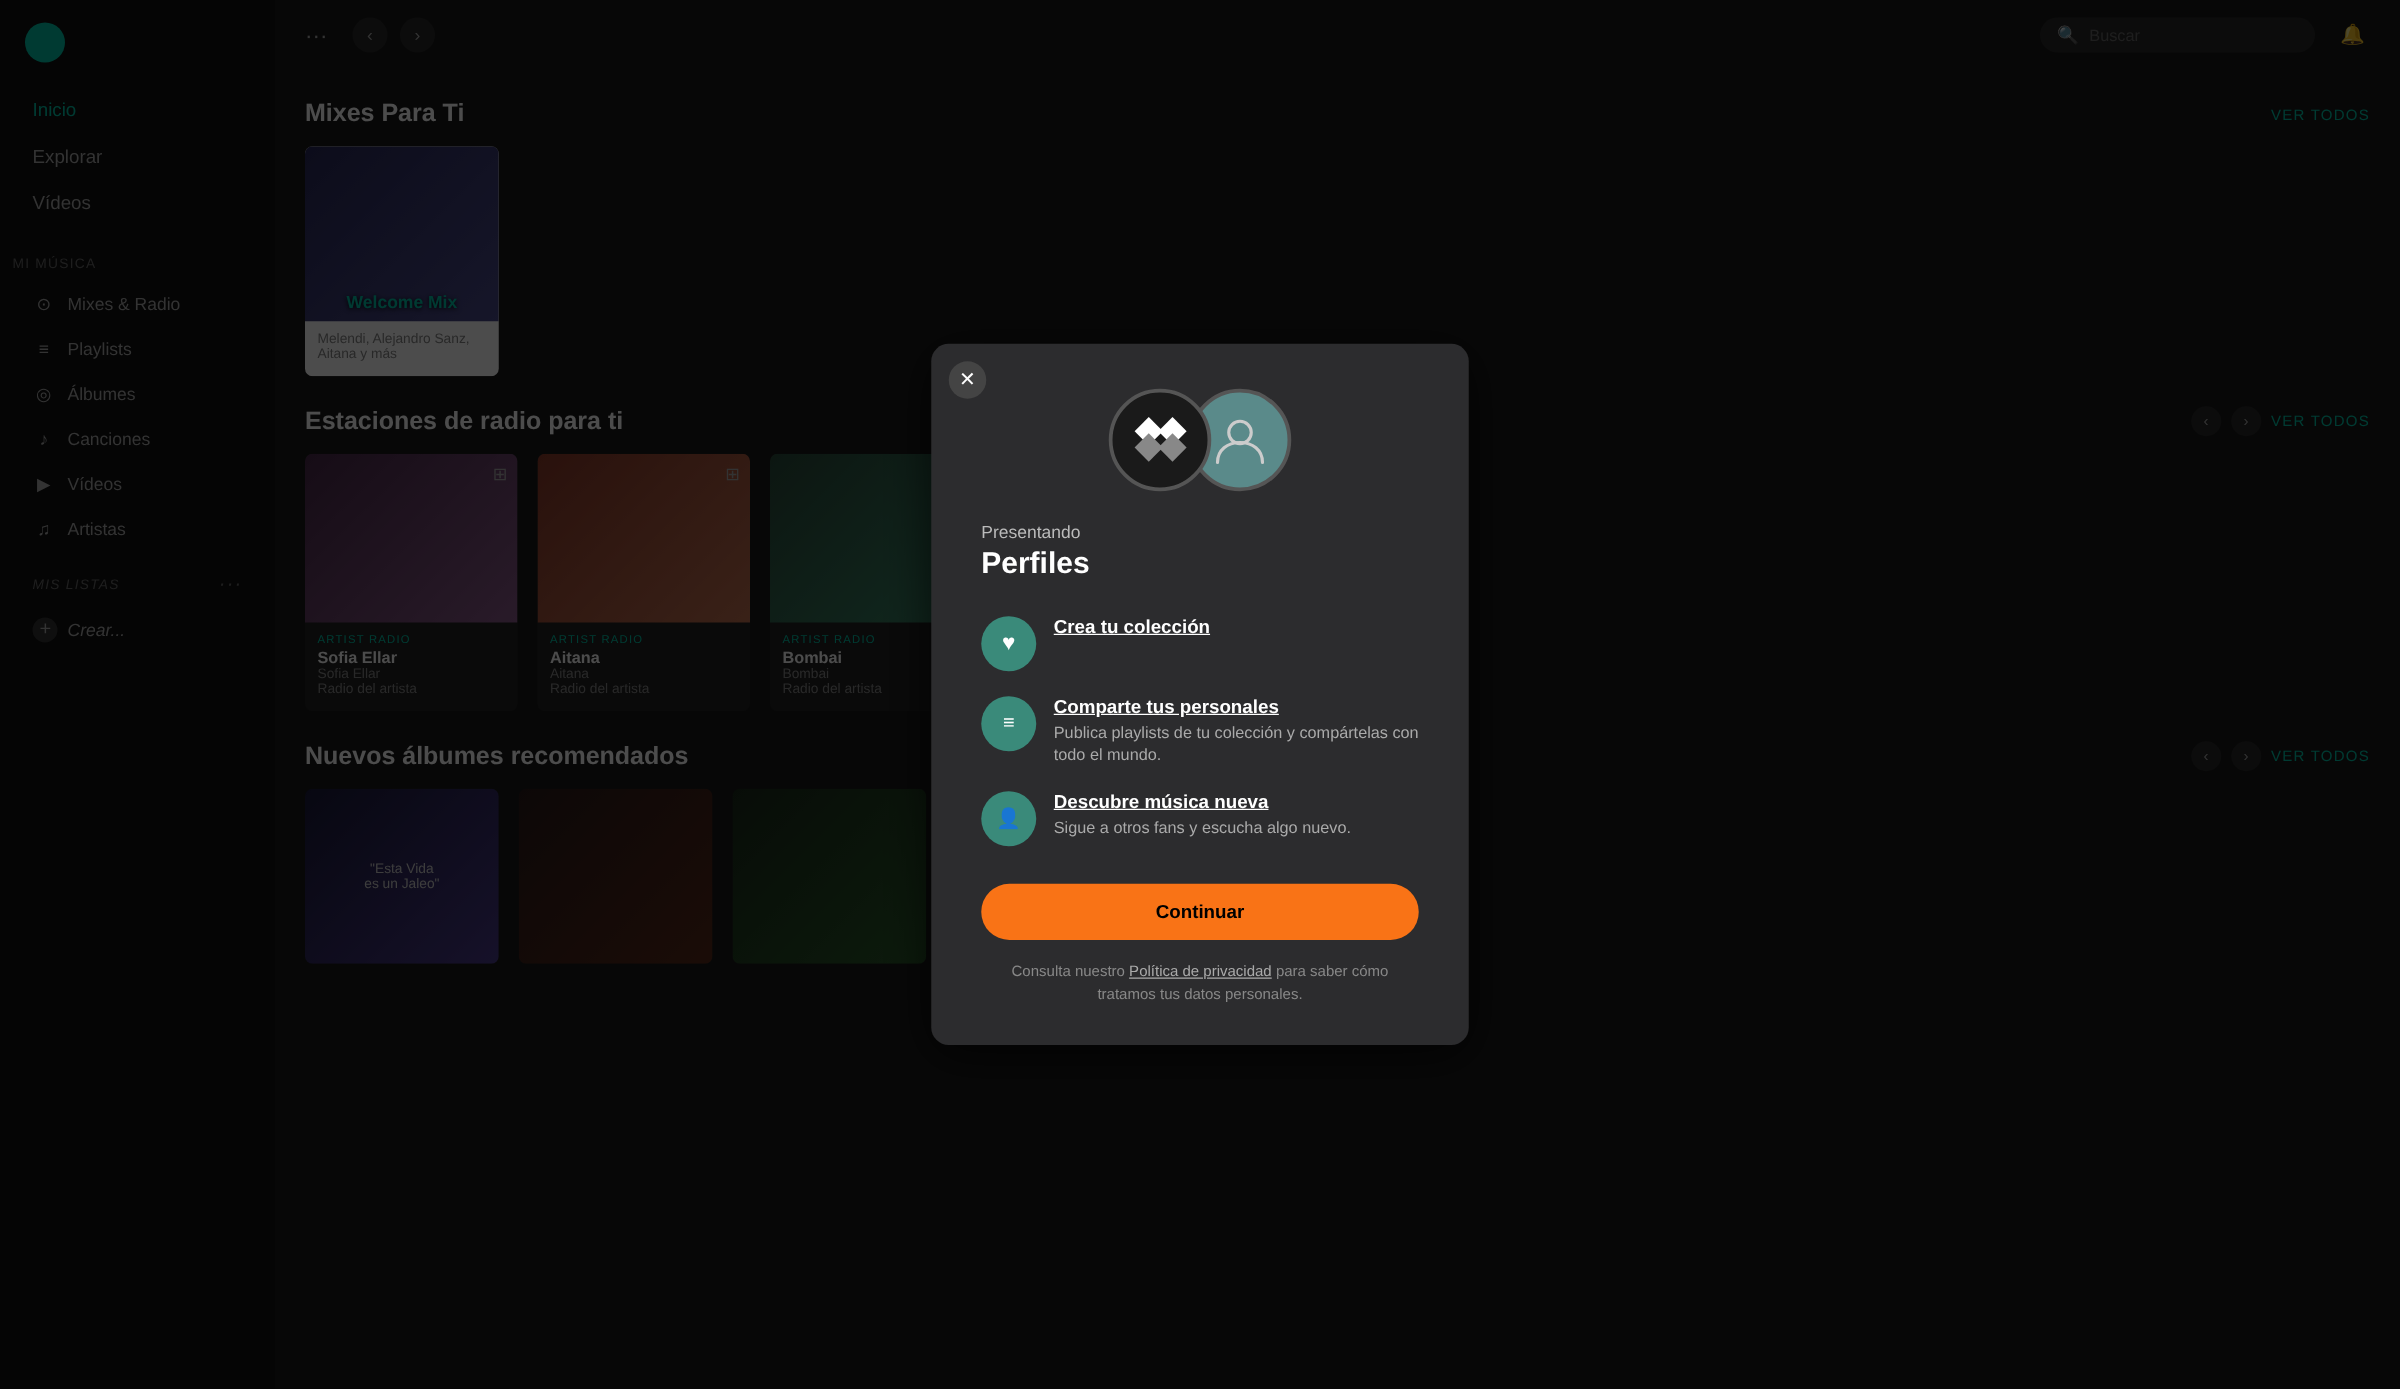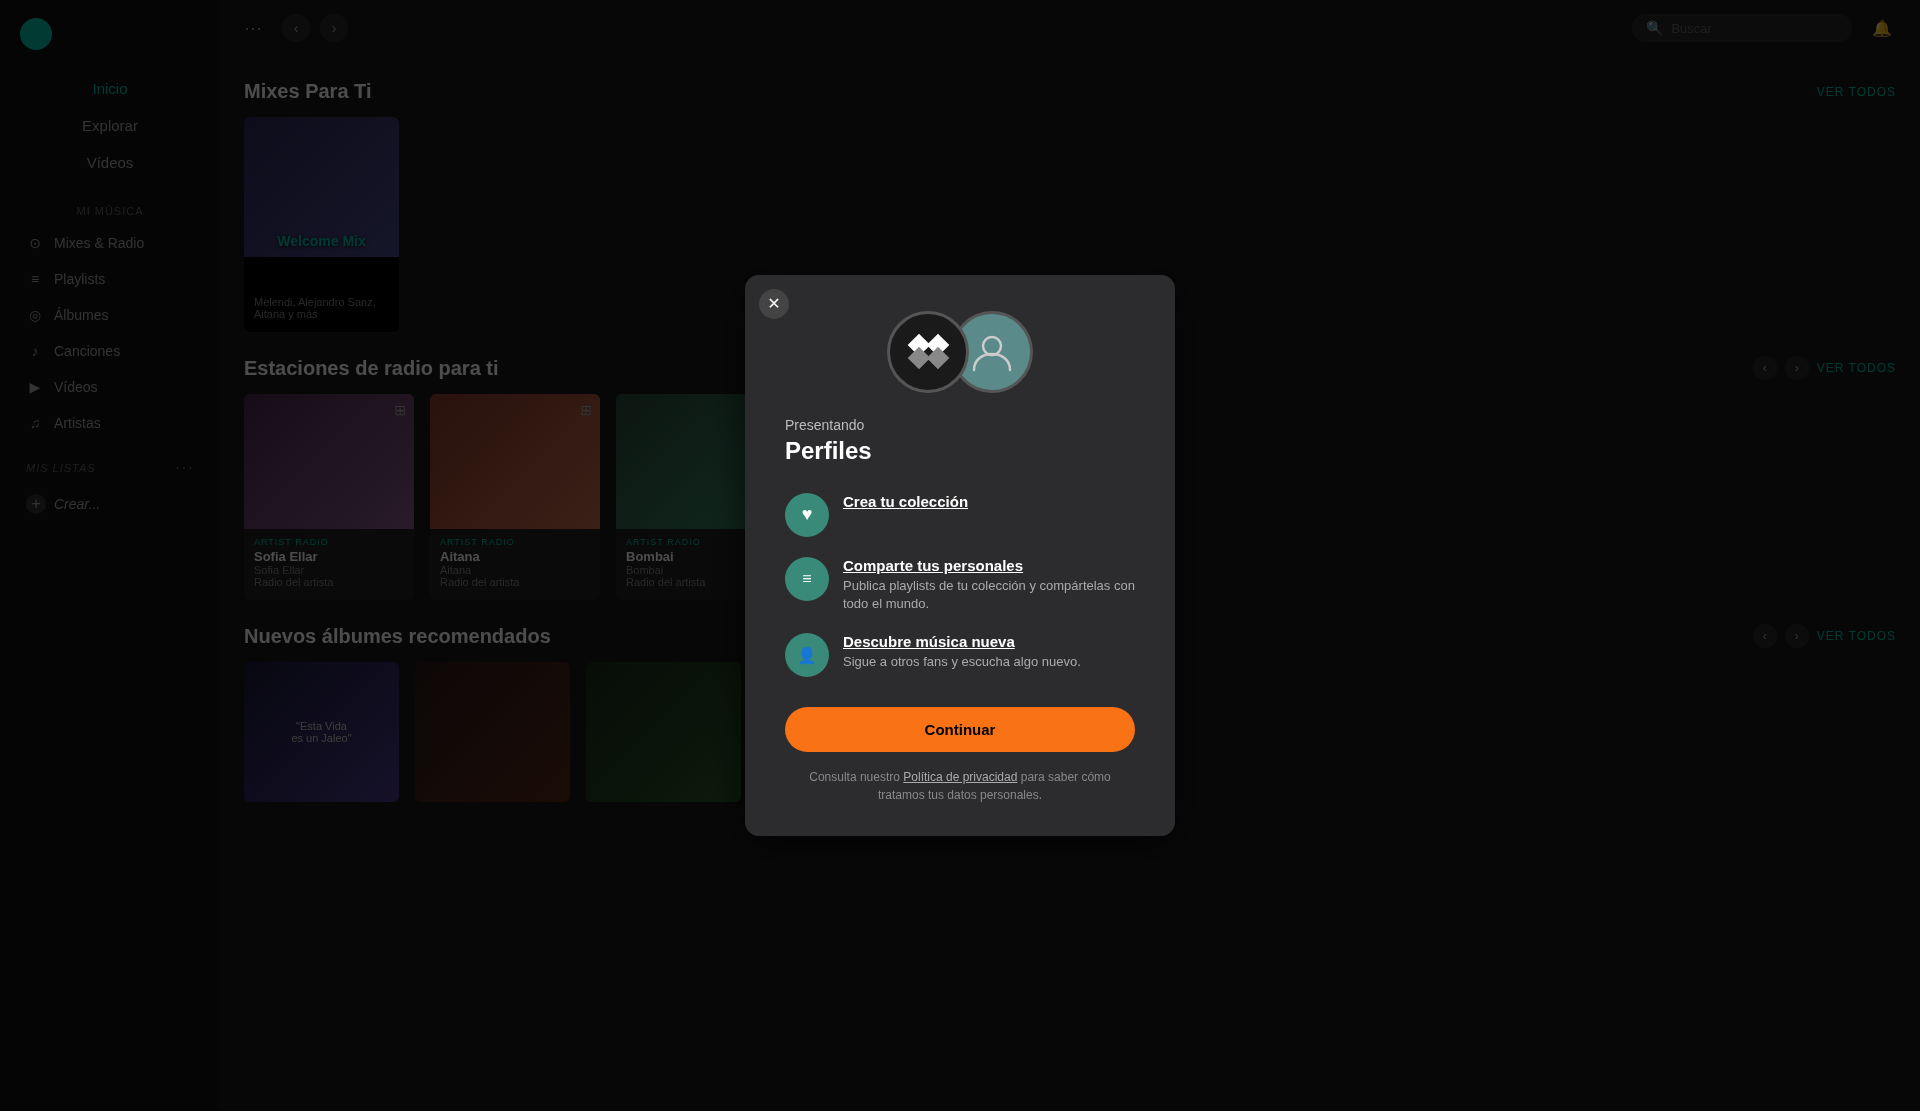--- a/index.html
+++ b/index.html
@@ -15,21 +15,20 @@
 
     
     .sidebar {
       width: 220px;
       min-width: 220px;
       background: #111;
       height: 100%;
       display: flex;
       flex-direction: column;
       padding: 18px 0 0 0;
-      text-align: center;
     }
     .sidebar-logo {
       padding: 0 20px 20px 20px;
     }
     .logo-circle {
       width: 32px;
       height: 32px;
       background: #00c4a7;
       border-radius: 50%;
     }
@@ -257,27 +256,26 @@
       width: 100%;
       height: 140px;
       background: #333;
       display: flex;
       align-items: center;
       justify-content: center;
     }
     .card-sub {
       font-size: 11px;
       color: #888;
-      margin-top: 31px;
     }
 
     
     .welcome-mix-card {
       min-width: 155px;
-      background: #000000;
+      background: #ffffff;
       border-radius: 6px;
       overflow: hidden;
       cursor: pointer;
       position: relative;
     }
     .welcome-mix-img {
       width: 100%;
       height: 140px;
       background: linear-gradient(135deg, #2a2a6a 0%, #555 100%);
       display: flex;

